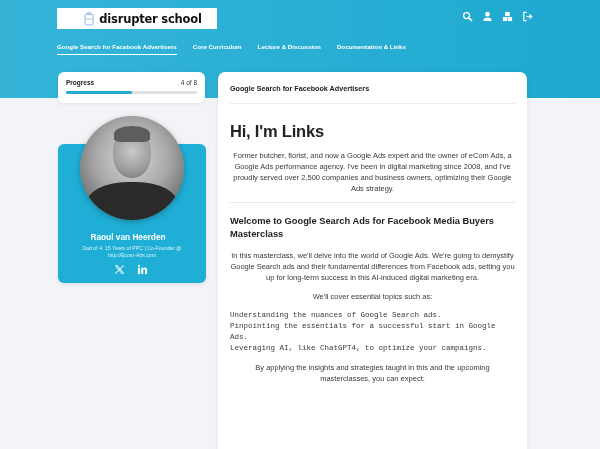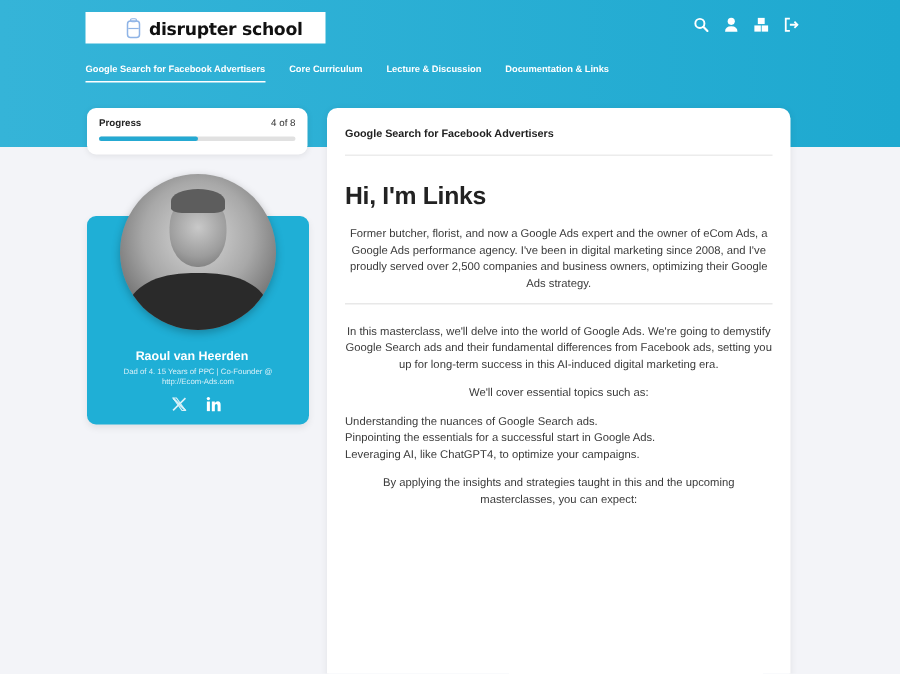--- a/index.html
+++ b/index.html
@@ -100,21 +100,21 @@
       height: 32px; display: flex; align-items: center; padding-top: 1px;
       font-weight: bold; font-size: 7.2px; color: #222;
       border-bottom: 1px solid #ececec;
     }
     .content-body { padding-top: 18px; }
     .h1 { font-size: 16.5px; font-weight: bold; color: #222; margin-bottom: 9px; letter-spacing: -0.2px; }
     .p { font-size: 7.5px; line-height: 11px; color: #3a3a3a; margin-bottom: 8px; text-align: center; }
     .divider { height: 1px; background: #e8e8e8; margin: 6px 0 12px 0; }
     .h2 { font-size: 9.3px; font-weight: bold; color: #222; line-height: 13px; margin-bottom: 9px; }
     .list { margin-bottom: 8px; }
-    .list-item { font-size: 7.5px; line-height: 11px; color: #3a3a3a; }
+    .list-item { font-size: 7.5px; line-height: 11px; color: #3a3a3a; font-family: Liberation Mono, monospace; }
   </style>
 </head>
 <body>
 
 <div class="hero"></div>
 
 <div class="logo">
   <svg class="logo-icon" viewBox="0 0 10 14">
     <rect x="1" y="2" width="8" height="11" rx="2" fill="none" stroke="#8fb4e6" stroke-width="1"></rect>
     <rect x="3" y="0.5" width="4" height="2" rx="1" fill="none" stroke="#8fb4e6" stroke-width="0.8"></rect>
@@ -180,20 +180,21 @@
     <path d="M4.6 4 H6.8 V5 Q7.5 3.8 9 3.8 Q11 3.8 11 6.5 V11 H8.8 V7 Q8.8 5.8 7.8 5.8 Q6.8 5.8 6.8 7 V11 H4.6 Z" fill="#fff"></path>
   </svg>
 </div>
 
 <div class="content-card">
   <div class="content-header">Google Search for Facebook Advertisers</div>
   <div class="content-body">
     <div class="h1">Hi, I'm Links</div>
     <p class="p">Former butcher, florist, and now a Google Ads expert and the owner of eCom Ads, a Google Ads performance agency. I've been in digital marketing since 2008, and I've proudly served over 2,500 companies and business owners, optimizing their Google Ads strategy.</p>
     <div class="divider"></div>
+    <div class="h2">Welcome to Google Search Ads for Facebook Media Buyers Masterclass</div>
     <p class="p">In this masterclass, we'll delve into the world of Google Ads. We're going to demystify Google Search ads and their fundamental differences from Facebook ads, setting you up for long-term success in this AI-induced digital marketing era.</p>
     <p class="p">We'll cover essential topics such as:</p>
     <div class="list">
       <div class="list-item">Understanding the nuances of Google Search ads.</div>
       <div class="list-item">Pinpointing the essentials for a successful start in Google Ads.</div>
       <div class="list-item">Leveraging AI, like ChatGPT4, to optimize your campaigns.</div>
     </div>
     <p class="p">By applying the insights and strategies taught in this and the upcoming masterclasses, you can expect:</p>
   </div>
 </div>

